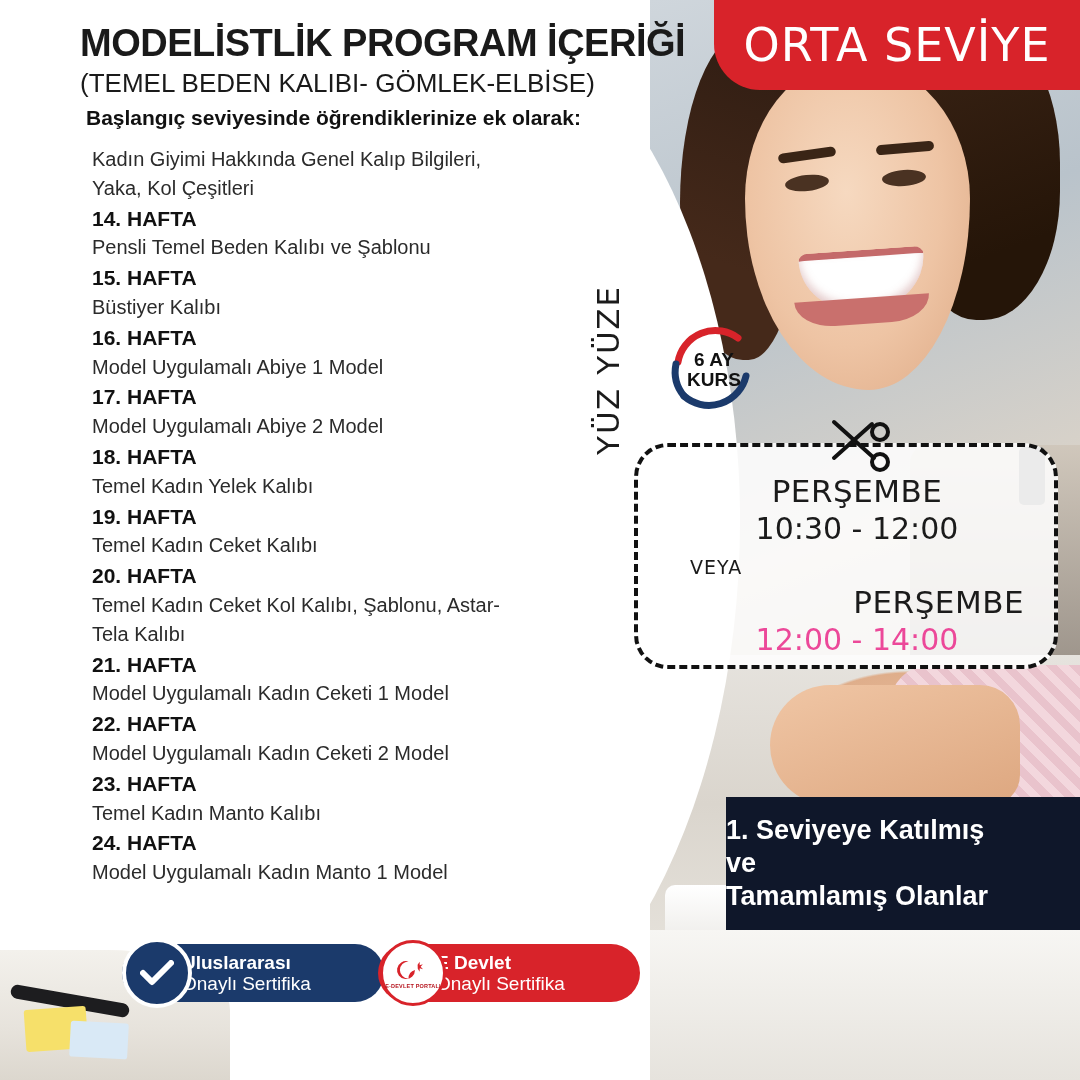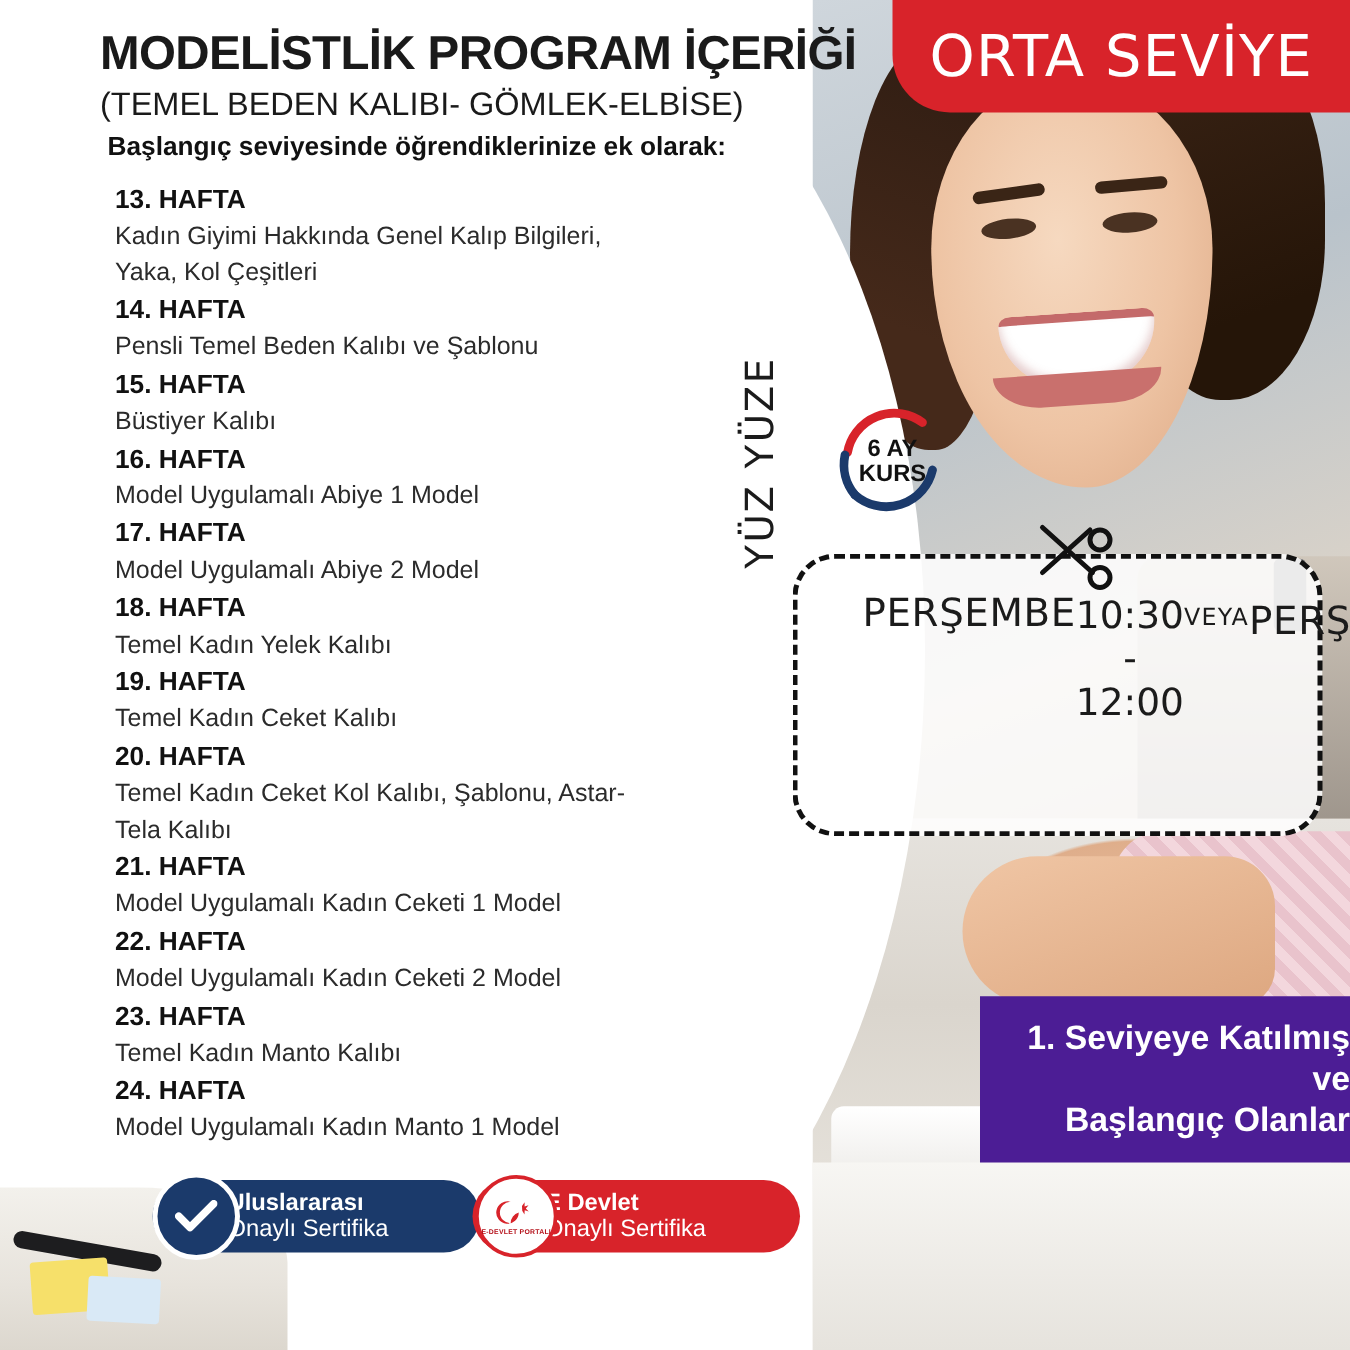--- a/index.html
+++ b/index.html
@@ -201,21 +201,21 @@
   .coupon {
     position:absolute; left:634px; top:443px; width:424px; height:226px;
     border: 4px dashed #111;
     border-radius: 34px;
     background: rgba(255,255,255,0.86);
     z-index:7;
   }
   .coupon-inner {
     position:absolute; inset:0;
     padding: 26px 30px 20px 52px;
-    display:flex; flex-direction:row;
+    display:flex; flex-direction:column;
   }
   .cp-day1 {
     font-size:31px; color:#1b1b1b; text-align:center; letter-spacing:.5px;
     font-family:"DejaVu Sans", sans-serif;
   }
   .cp-time1 {
     font-size:30px; color:#1b1b1b; text-align:center; margin-top:2px;
     font-family:"DejaVu Sans", sans-serif;
   }
   .cp-or {
@@ -238,23 +238,23 @@
     font-size:31px; color:#1b1b1b; letter-spacing:2px;
     font-family:"DejaVu Sans", sans-serif;
     z-index:7;
   }
   .scissors {
     position:absolute; left:828px; top:418px; z-index:8;
   }
 
   
   .prereq {
-    position:absolute; right:0; top:797px; width:296px; height:133px;
-    background:#4c1d95;
-    display:flex; flex-direction:column; align-items:flex-end; justify-content:center;
+    position:absolute; right:0; top:797px; width:354px; height:133px;
+    background:#0f172a;
+    display:flex; flex-direction:column; align-items:flex-start; justify-content:center;
     z-index:6;
   }
   .prereq div {
     color:#fff; font-weight:bold; font-size:27px; line-height:1.22; text-align:center;
   }
 
   
   .pill {
     position:absolute; bottom:78px; height:58px; border-radius:29px;
     display:flex; align-items:center; z-index:8;
@@ -328,21 +328,20 @@
   <div class="level-badge">
     <span>ORTA SEVİYE</span>
   </div>
 
   <div class="title">MODELİSTLİK PROGRAM İÇERİĞİ</div>
   <div class="subtitle">(TEMEL BEDEN KALIBI- GÖMLEK-ELBİSE)</div>
   <div class="lead">Başlangıç seviyesinde öğrendiklerinize ek olarak:</div>
 
   <div class="weeks">
     <div class="week">
-      <div class="week-h">13. HAFTA</div>
       <div class="week-d">Kadın Giyimi Hakkında Genel Kalıp Bilgileri,
 Yaka, Kol Çeşitleri</div>
     </div>
     <div class="week">
       <div class="week-h">14. HAFTA</div>
       <div class="week-d">Pensli Temel Beden Kalıbı ve Şablonu</div>
     </div>
     <div class="week">
       <div class="week-h">15. HAFTA</div>
       <div class="week-d">Büstiyer Kalıbı</div>
@@ -415,21 +414,21 @@
       <div class="cp-time1">10:30 - 12:00</div>
       <div class="cp-or">VEYA</div>
       <div class="cp-day2">PERŞEMBE</div>
       <div class="cp-time2">12:00 - 14:00</div>
     </div>
   </div>
 
   <div class="prereq">
     <div>1. Seviyeye Katılmış</div>
     <div>ve</div>
-    <div>Başlangıç Olanlar</div>
+    <div>Tamamlamış Olanlar</div>
   </div>
 
   <div class="pill pill-intl">
     <div class="check-circle">
       <svg width="34" height="26" viewBox="0 0 34 26">
         <path d="M3 13 L12 22 L31 3" fill="none" stroke="#ffffff" stroke-width="6" stroke-linecap="round" stroke-linejoin="round"></path>
       </svg>
     </div>
     <div class="pill-txt">
       <div class="t1">Uluslararası</div>

